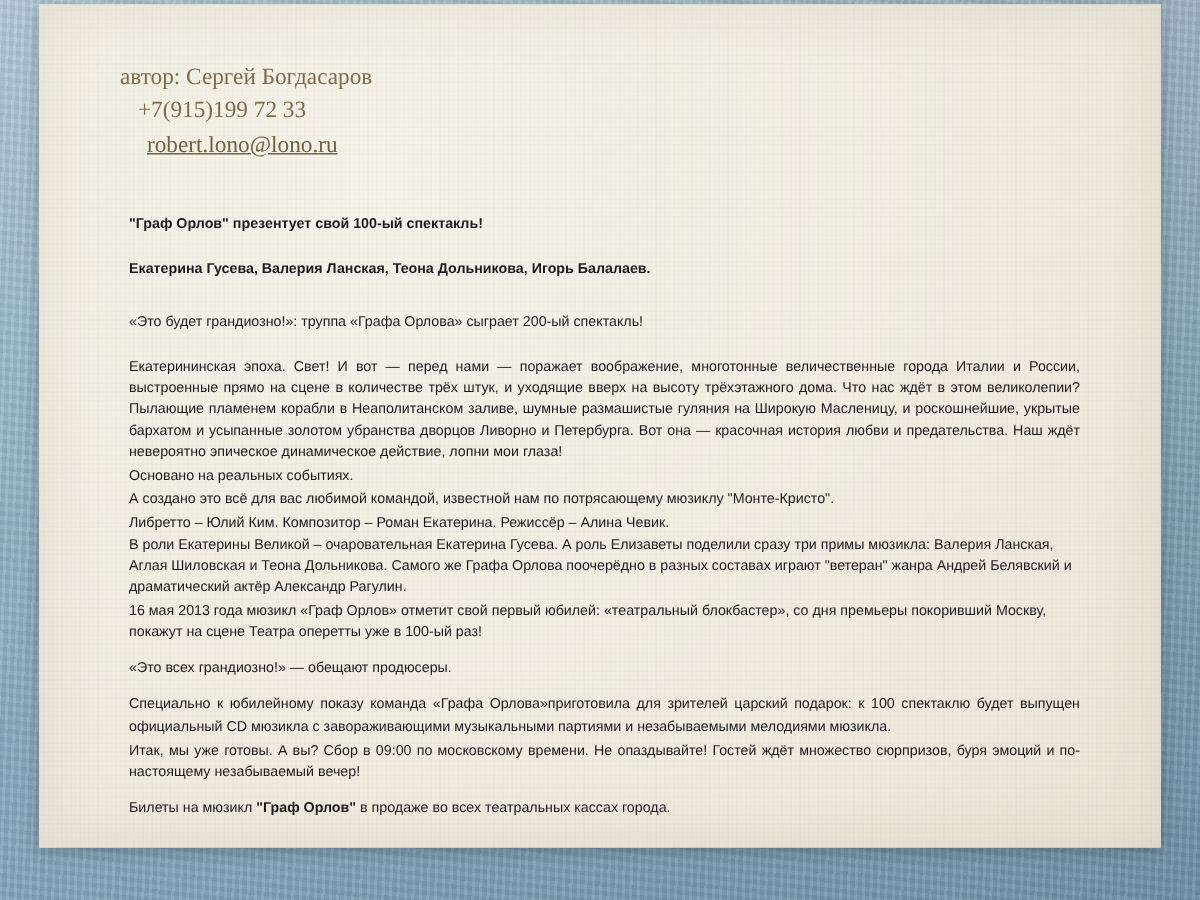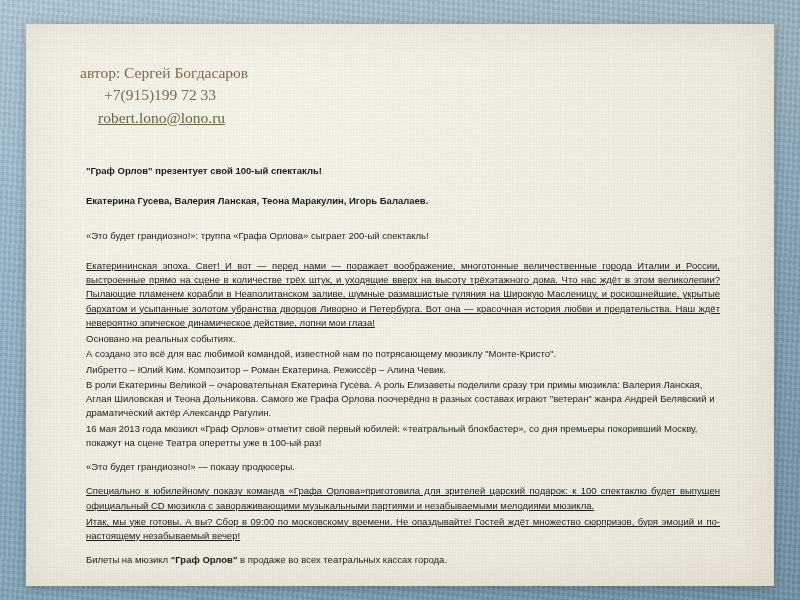--- a/index.html
+++ b/index.html
@@ -14,21 +14,21 @@
     background: #8fb0c4;
     background-image:
       linear-gradient(115deg, rgba(255,255,255,0.10) 0%, rgba(0,0,0,0.10) 100%),
       repeating-linear-gradient(92deg, rgba(255,255,255,0.07) 0px, rgba(255,255,255,0.07) 2px, rgba(0,0,0,0.05) 2px, rgba(0,0,0,0.05) 5px),
       repeating-linear-gradient(6deg, rgba(255,255,255,0.05) 0px, rgba(255,255,255,0.05) 3px, rgba(0,0,0,0.04) 3px, rgba(0,0,0,0.04) 6px),
       linear-gradient(180deg, #a9c3d2 0%, #8fb2c7 45%, #7ea3bb 100%);
   }
   #page {
     position: absolute;
     left: 26px;
-    top: 24px;
+    top: 3px;
     width: 748px;
     height: 562px;
     background: #f2f0e4;
     background-image:
       repeating-linear-gradient(0deg, rgba(0,0,0,0.012) 0px, rgba(0,0,0,0.012) 1px, rgba(255,255,255,0.02) 1px, rgba(255,255,255,0.02) 3px),
       repeating-linear-gradient(90deg, rgba(0,0,0,0.012) 0px, rgba(0,0,0,0.012) 1px, rgba(255,255,255,0.02) 1px, rgba(255,255,255,0.02) 3px),
       radial-gradient(circle at 30% 20%, #f5f3e8 0%, #eeeade 70%, #e9e4d6 100%);
     box-shadow: 0 2px 10px rgba(0,0,0,0.25);
   }
   .paper-edge {
@@ -44,21 +44,21 @@
     top: 38px;
     font-family: "Liberation Serif", serif;
     color: #7b6a4e;
     font-size: 15.5px;
     line-height: 1.45;
   }
   .header .author {
     color: #7d6b50;
   }
   .header .phone {
-    margin-left: 24px;
+    margin-left: 12px;
   }
   .header .email {
     margin-left: 18px;
     color: #6f6046;
     text-decoration: underline;
   }
 
   .body-text {
     position: absolute;
     left: 60px;
@@ -86,21 +86,20 @@
     font-weight: bold;
     font-size: 9.5px;
     margin-bottom: 20px !important;
   }
   .quote-line {
     margin-bottom: 16px !important;
   }
   .block-para {
     text-align: justify;
     margin-bottom: 2px !important;
-    text-decoration: underline;
   }
   .footer-note {
     position: absolute;
     left: 0;
     top: 370px;
     width: 634px;
     text-align: center;
     font-weight: bold;
     font-size: 9.5px;
     color: #111;
@@ -113,31 +112,31 @@
   <div class="paper-edge"></div>
 
   <div class="header">
     <div class="author">автор: Сергей Богдасаров</div>
     <div class="phone">+7(915)199 72 33</div>
     <div class="email">robert.lono@lono.ru</div>
   </div>
 
   <div class="body-text">
     <p class="headline">"Граф Орлов" презентует свой 100-ый спектакль!</p>
-    <p class="cast">Екатерина Гусева, Валерия Ланская, Теона Маракулин, Игорь Балалаев.</p>
+    <p class="cast">Екатерина Гусева, Валерия Ланская, Теона Дольникова, Игорь Балалаев.</p>
     <p class="quote-line">«Это будет грандиозно!»: труппа «Графа Орлова» сыграет 200-ый спектакль!</p>
 
     <p class="block-para">Екатерининская эпоха. Свет! И вот — перед нами —  поражает воображение, многотонные величественные города Италии и России, выстроенные прямо на сцене в количестве трёх штук, и уходящие вверх на высоту трёхэтажного дома. Что нас ждёт в этом великолепии? Пылающие пламенем корабли в Неаполитанском заливе, шумные размашистые гуляния на Широкую Масленицу, и роскошнейшие, укрытые бархатом и усыпанные золотом убранства дворцов Ливорно и Петербурга. Вот она — красочная история любви и предательства. Наш ждёт невероятно эпическое динамическое действие, лопни мои глаза!</p>
     <p class="p-tight">Основано на реальных событиях.</p>
     <p class="p-tight">А создано это всё для вас любимой командой, известной нам по потрясающему мюзиклу "Монте-Кристо".</p>
     <p class="p-tight">Либретто – Юлий Ким. Композитор – Роман Екатерина. Режиссёр – Алина Чевик.</p>
     <p class="p-tight">В роли Екатерины Великой – очаровательная Екатерина Гусева. А роль Елизаветы поделили сразу три примы мюзикла: Валерия Ланская, Аглая Шиловская и Теона Дольникова. Самого же Графа Орлова поочерёдно в разных составах играют "ветеран" жанра Андрей Белявский и драматический актёр Александр Рагулин.</p>
     <p>16 мая 2013 года мюзикл «Граф Орлов» отметит свой первый юбилей: «театральный блокбастер», со дня премьеры покоривший Москву, покажут на сцене Театра оперетты уже в 100-ый раз!</p>
 
-    <p>«Это будет грандиозно!» — показу продюсеры.</p>
+    <p>«Это всех грандиозно!» — обещают продюсеры.</p>
 
     <p class="block-para">Специально к юбилейному показу команда «Графа Орлова»приготовила для зрителей царский подарок: к 100 спектаклю будет выпущен официальный CD мюзикла с завораживающими музыкальными партиями и незабываемыми мелодиями мюзикла.</p>
     <p class="block-para" style="margin-bottom:10px !important;">Итак, мы уже готовы. А вы? Сбор в 09:00 по московскому времени. Не опаздывайте! Гостей ждёт множество сюрпризов, буря эмоций и по-настоящему незабываемый вечер!</p>
 
     <p><span>Билеты на мюзикл </span><span class="bold">"Граф Орлов"</span><span> в продаже во всех театральных кассах города.</span></p>
 
   </div>
 </div>
 
 </body></html>

